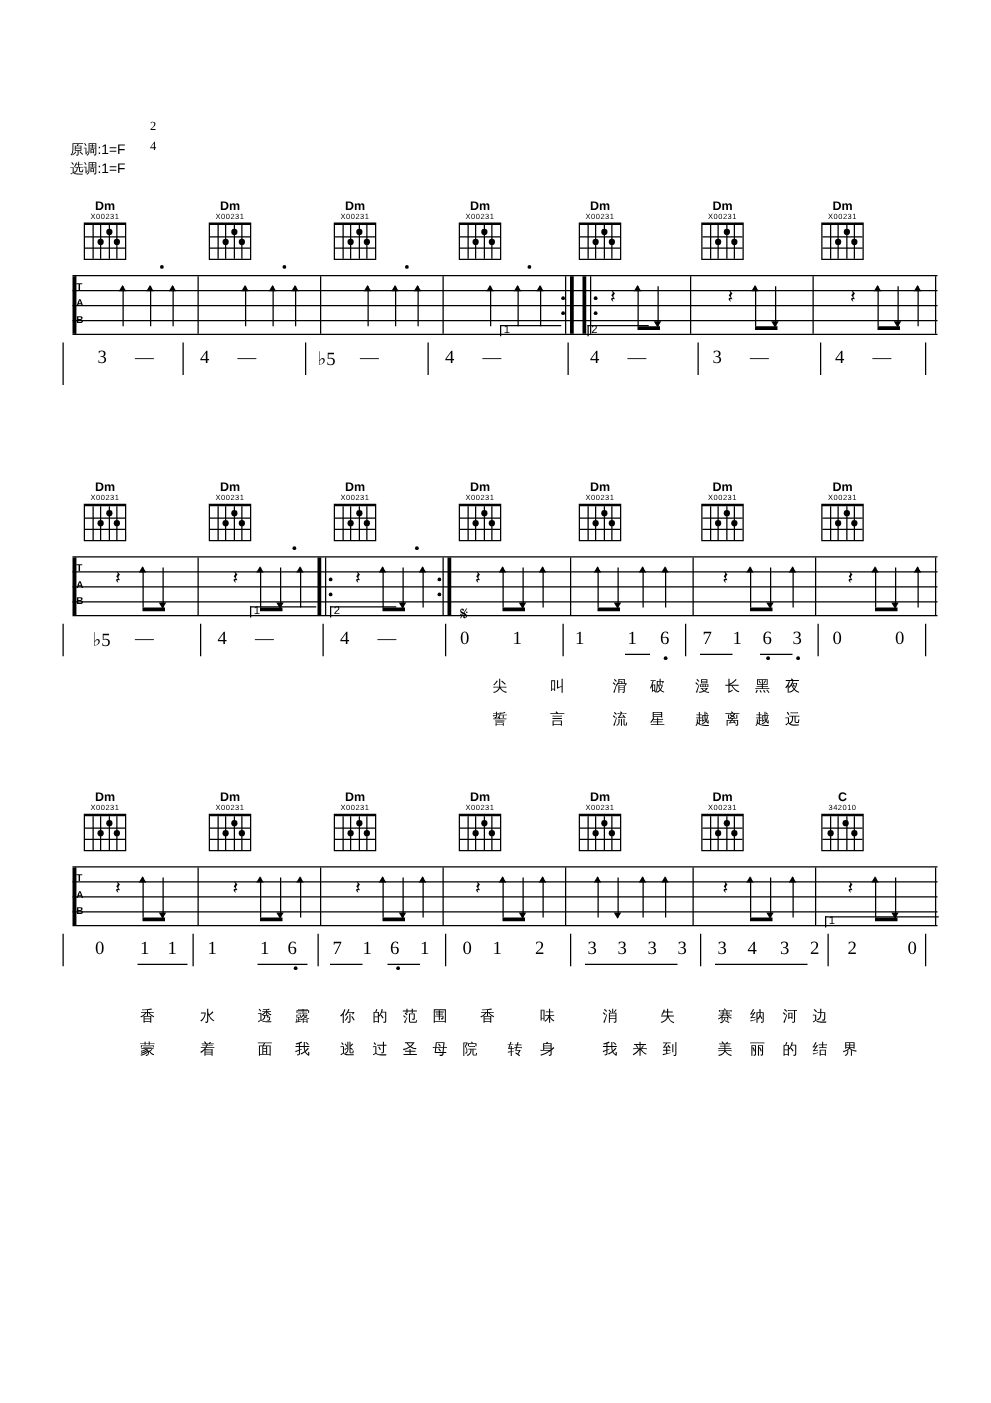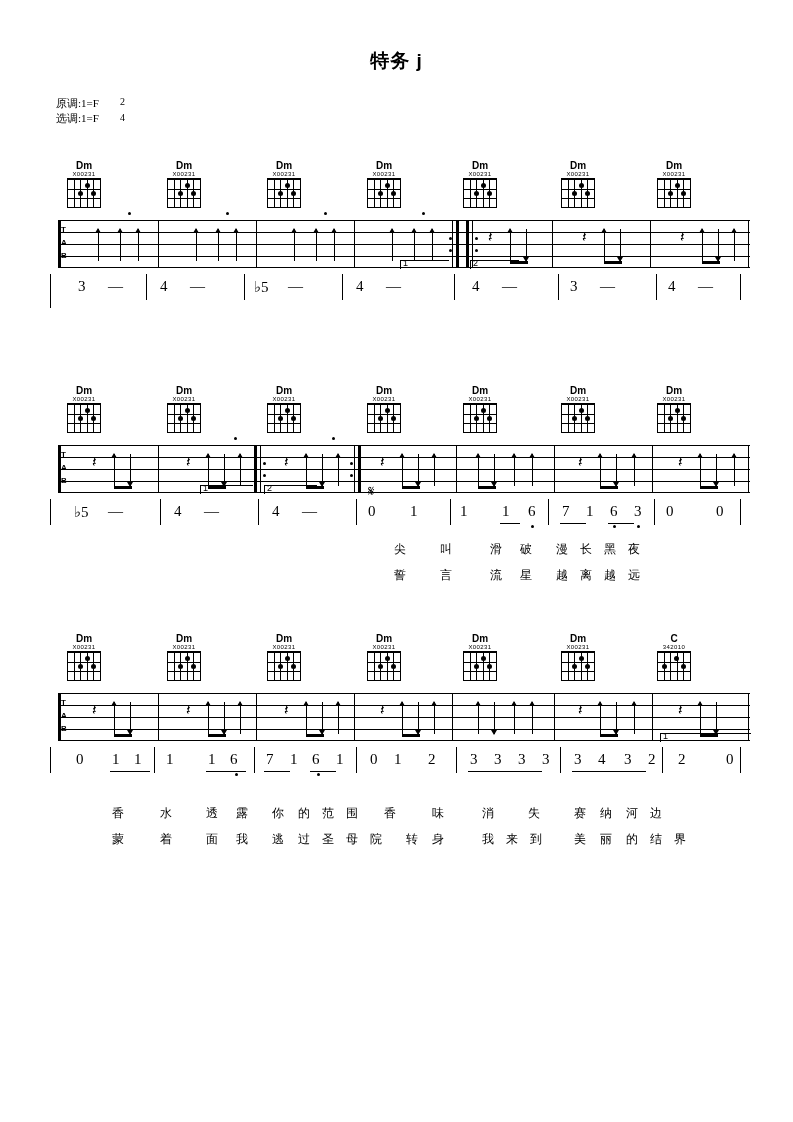--- a/index.html
+++ b/index.html
@@ -2,21 +2,21 @@
 <html><head>
 <meta charset="utf-8">
 <style>
   html,body{margin:0;padding:0;background:#fff;}
   body{width:793px;height:1122px;position:relative;font-family:"Liberation Serif",serif;color:#000;overflow:hidden;}
   .sheet{position:absolute;inset:0;}
 
   
   .title{position:absolute;top:48px;left:0;width:793px;text-align:center;font-family:"Liberation Sans",sans-serif;font-weight:bold;font-size:19px;letter-spacing:1px;}
   .subtitle{position:absolute;top:82px;left:0;width:793px;text-align:center;font-size:12px;font-family:"Liberation Sans",sans-serif;}
-  .keyblock{position:absolute;left:56px;top:96px;font-size:11px;font-family:Liberation Serif, serif;line-height:15px;}
+  .keyblock{position:absolute;left:56px;top:113px;font-size:11px;font-family:Liberation Sans, sans-serif;line-height:15px;}
   .keyrow{white-space:nowrap;}
   .frac-num{position:absolute;left:120px;top:96px;font-size:10px;}
   .frac-den{position:absolute;left:120px;top:112px;font-size:10px;}
 
   
   .system{position:absolute;left:50px;width:700px;}
   .chords{position:relative;height:60px;}
   .chord{position:absolute;width:40px;text-align:center;}
   .chord .nm{font-family:"Liberation Sans",sans-serif;font-size:10px;font-weight:bold;line-height:11px;}
   .chord .fing{font-family:"Liberation Sans",sans-serif;font-size:6px;line-height:7px;letter-spacing:.4px;}
@@ -52,21 +52,20 @@
   .lyrics{position:relative;font-family:"Liberation Sans",sans-serif;font-size:12px;height:20px;}
   .lyr{position:absolute;}
 
   .segno{position:absolute;font-size:15px;}
 </style>
 </head>
 <body>
 
 <div class="sheet">
 
-  <div class="title">特务 j</div>
 
   <div class="keyblock">
     <div class="keyrow">原调:1=F</div>
     <div class="keyrow">选调:1=F</div>
   </div>
   <div class="frac-num">2</div>
   <div class="frac-den">4</div>
 
   <div class="system" style="top:160px;">
 

